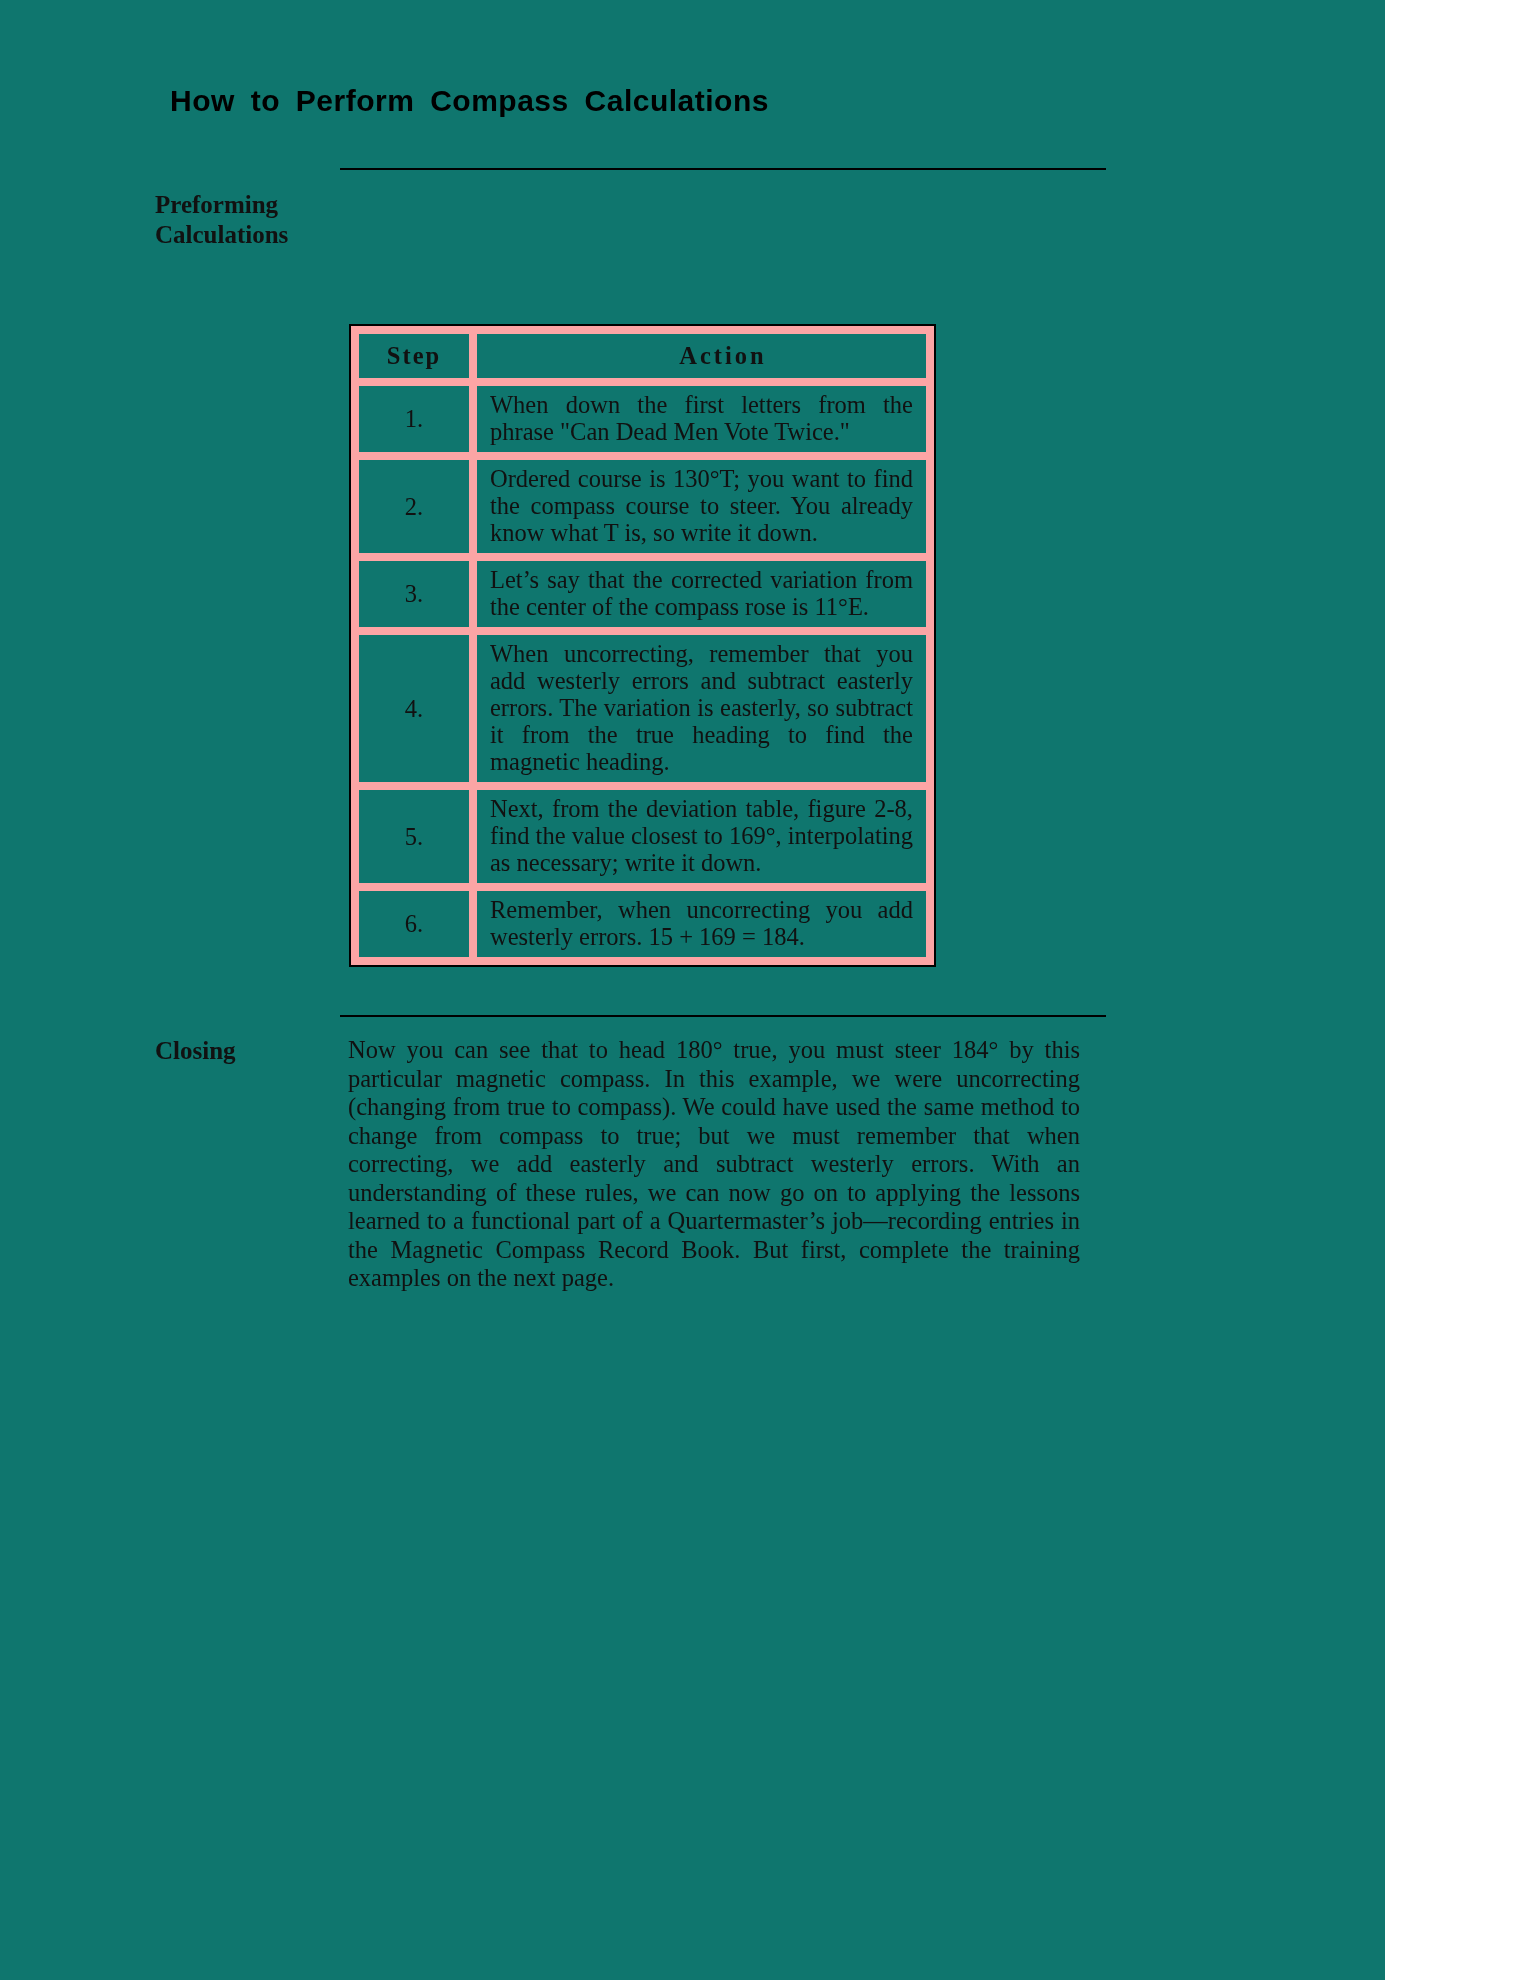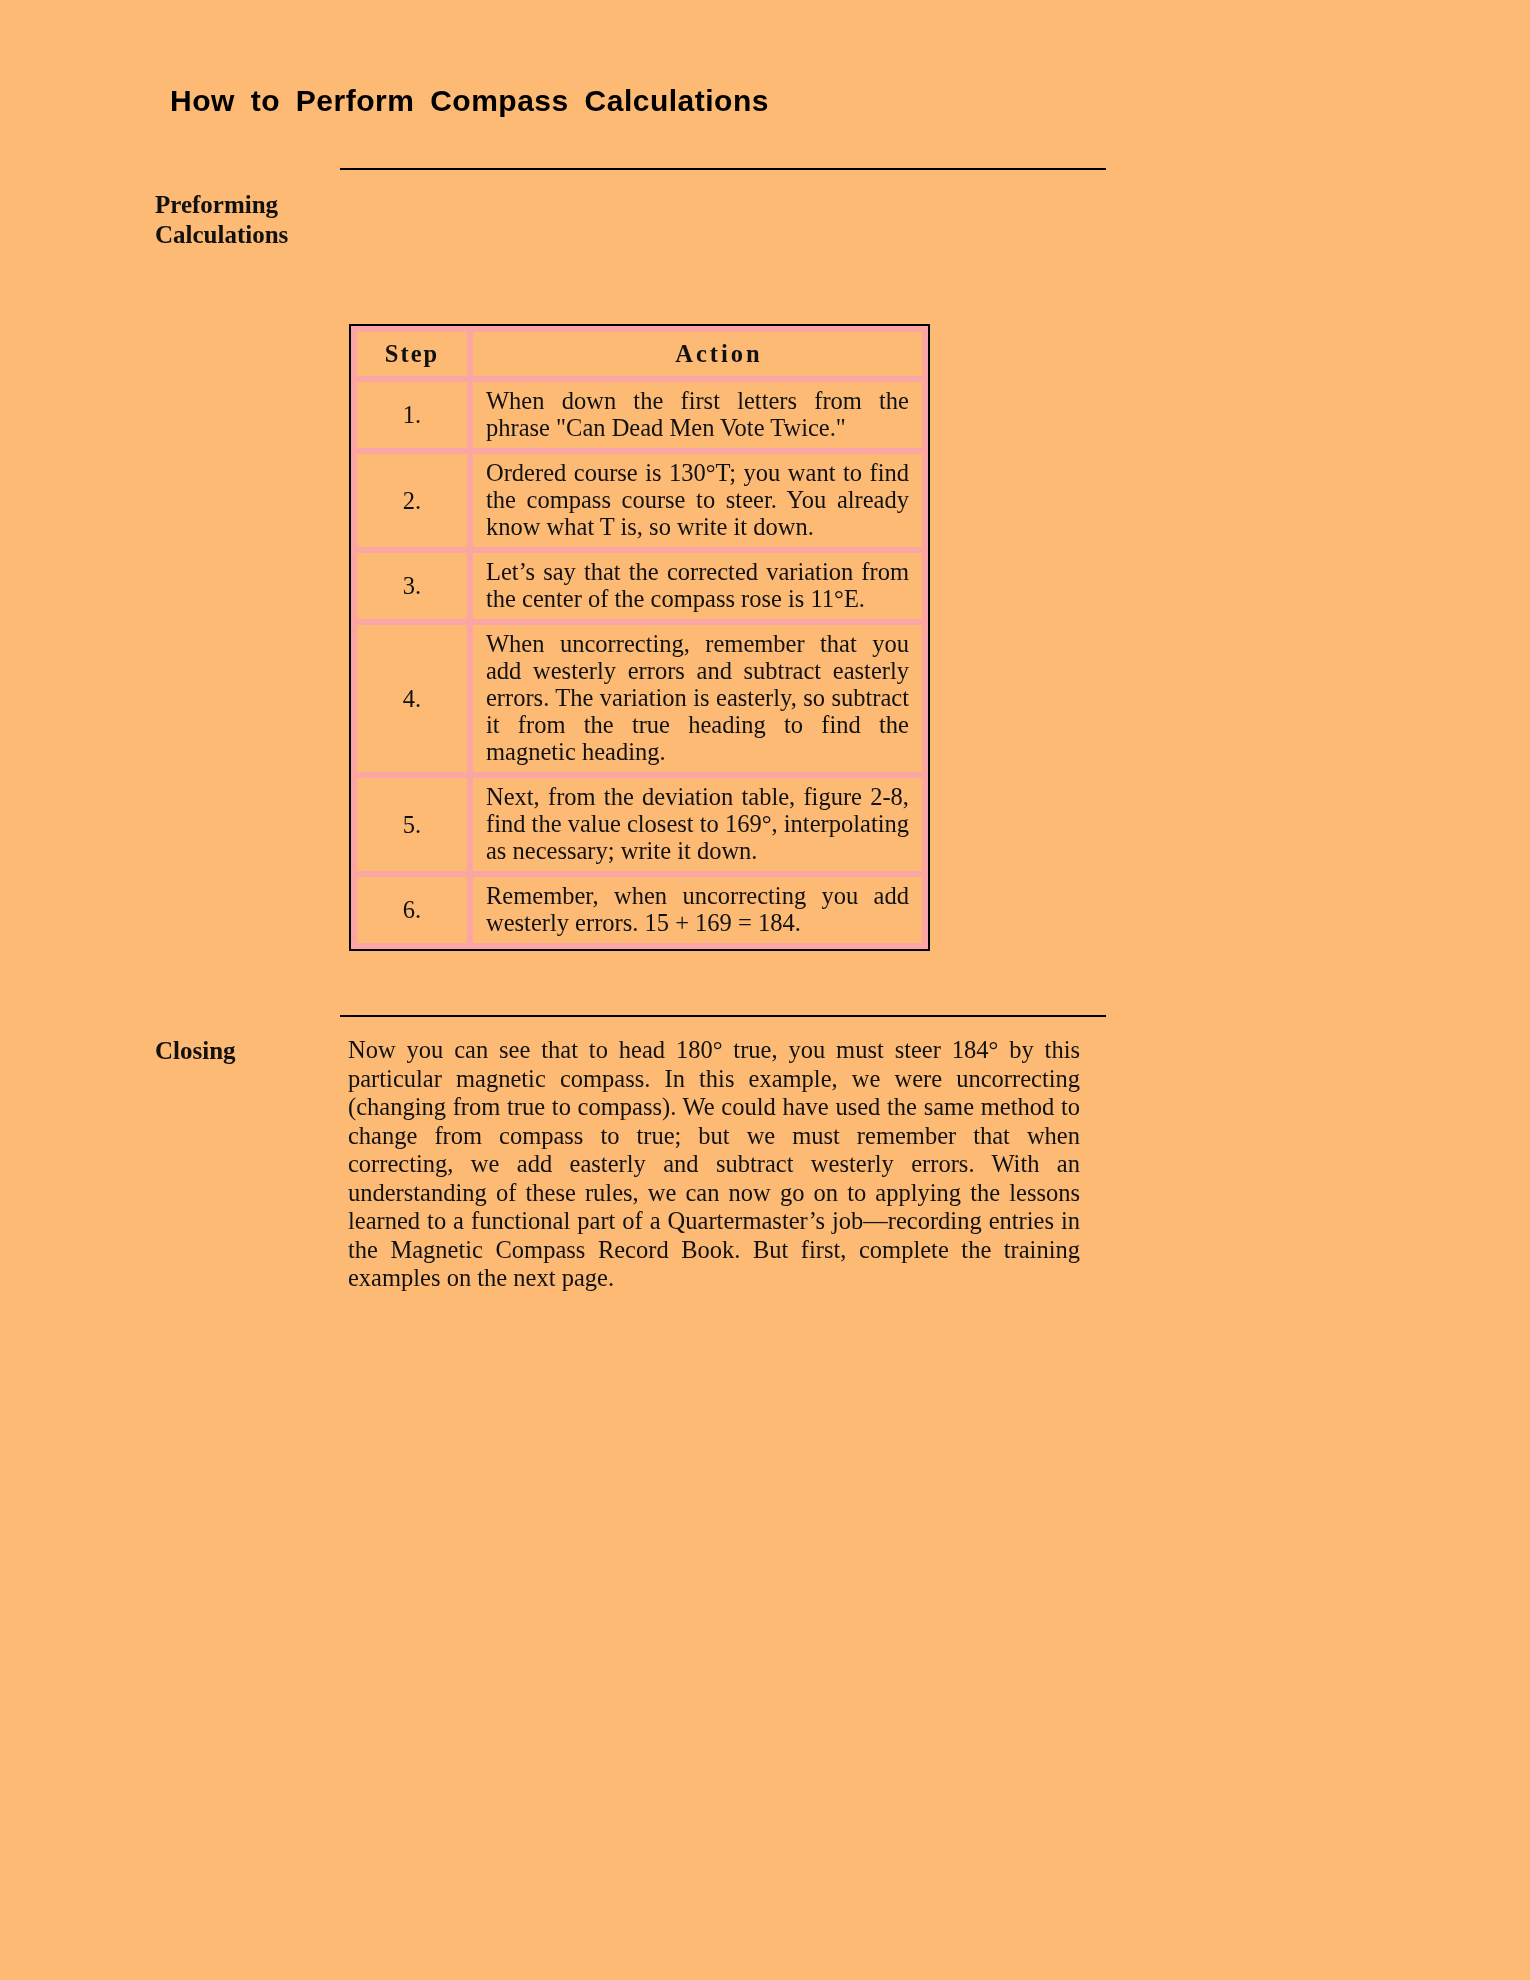--- a/index.html
+++ b/index.html
@@ -2,23 +2,23 @@
 <html><head>
 <meta charset="utf-8">
 <style>
   html, body {
     margin: 0;
     padding: 0;
     background: #ffffff;
   }
   .page {
     position: relative;
-    width: 1530px;
+    width: 1385px;
     height: 1980px;
-    background: #fdba74;
+    background: #0f766e;
     font-family: "Liberation Serif", serif;
     color: #111111;
     overflow: hidden;
   }
   .page-title {
     position: absolute;
     left: 170px;
     top: 84px;
     margin: 0;
     font-family: "Liberation Sans", sans-serif;
@@ -67,21 +67,21 @@
   }
   table.steps-table {
     border-collapse: collapse;
     font-size: 24.5px;
     width: 512px;
     table-layout: fixed;
     color: #111111;
   }
   table.steps-table th,
   table.steps-table td {
-    border: 6px solid #fca5a5;
+    border: 8px solid #fca5a5;
   }
   table.steps-table th {
     height: 42px;
     font-weight: 700;
     text-align: center;
     vertical-align: middle;
   }
   th.col-step {
     width: 108px;
     letter-spacing: 2px;

